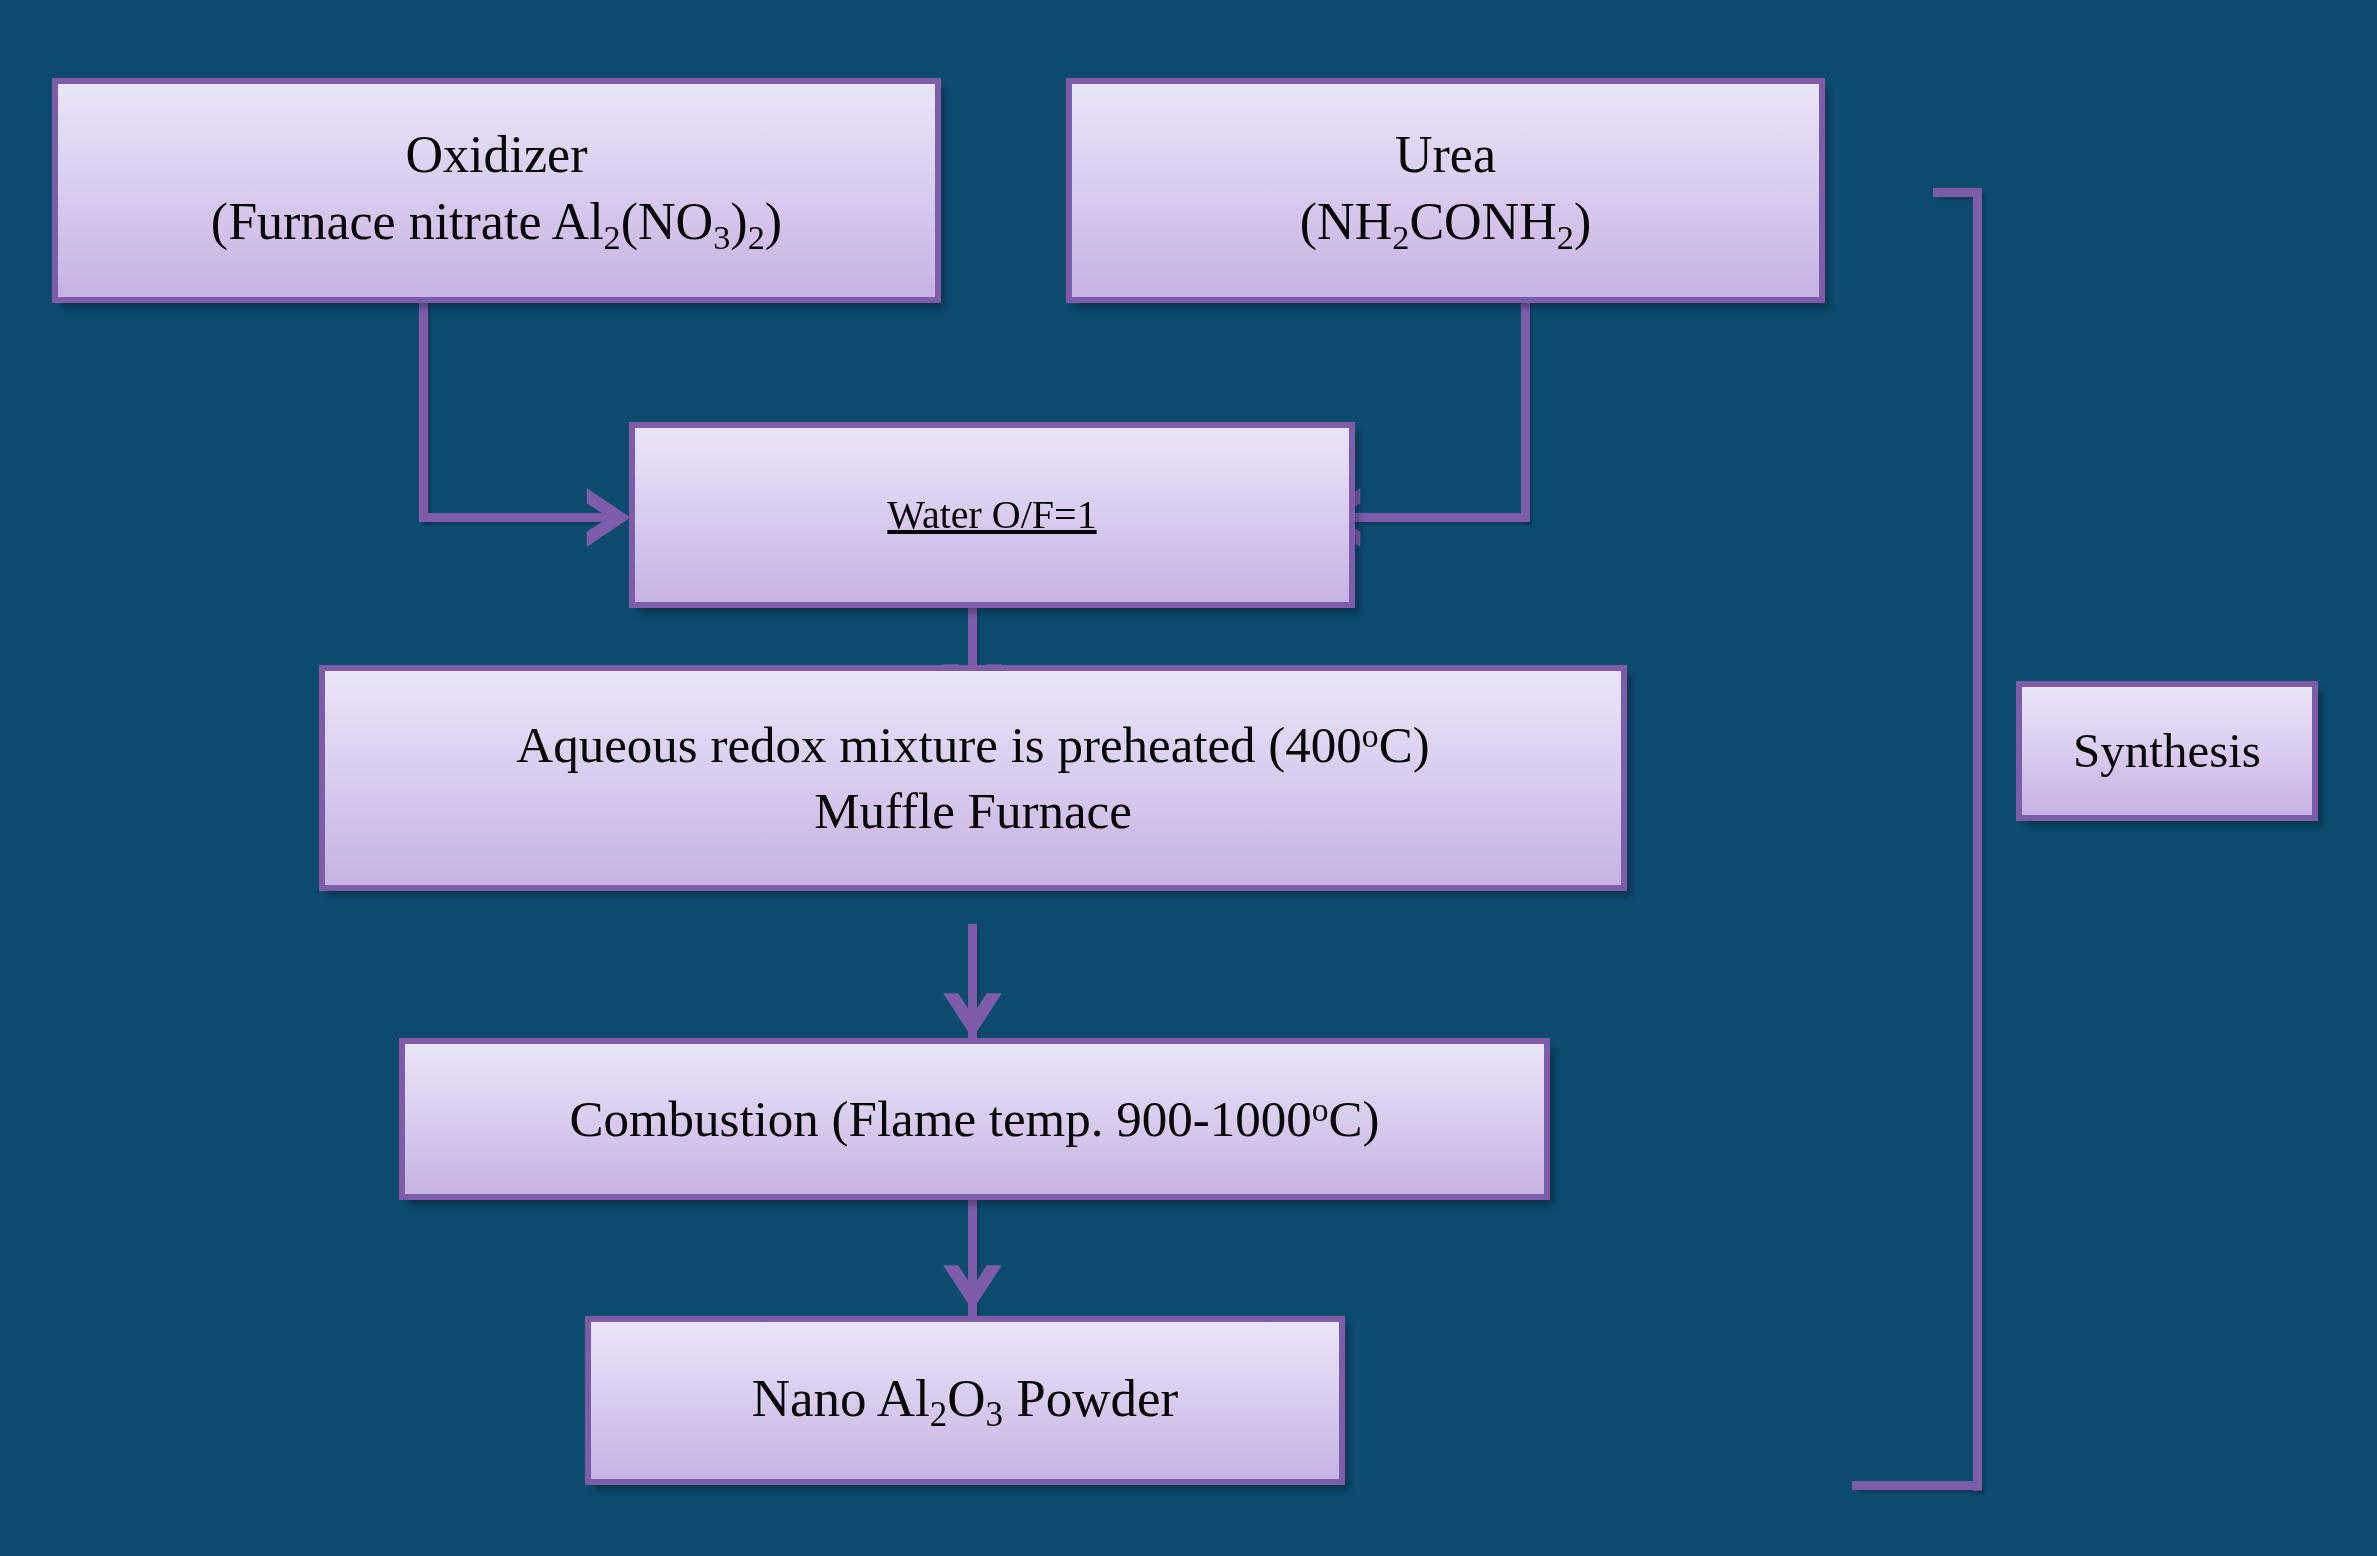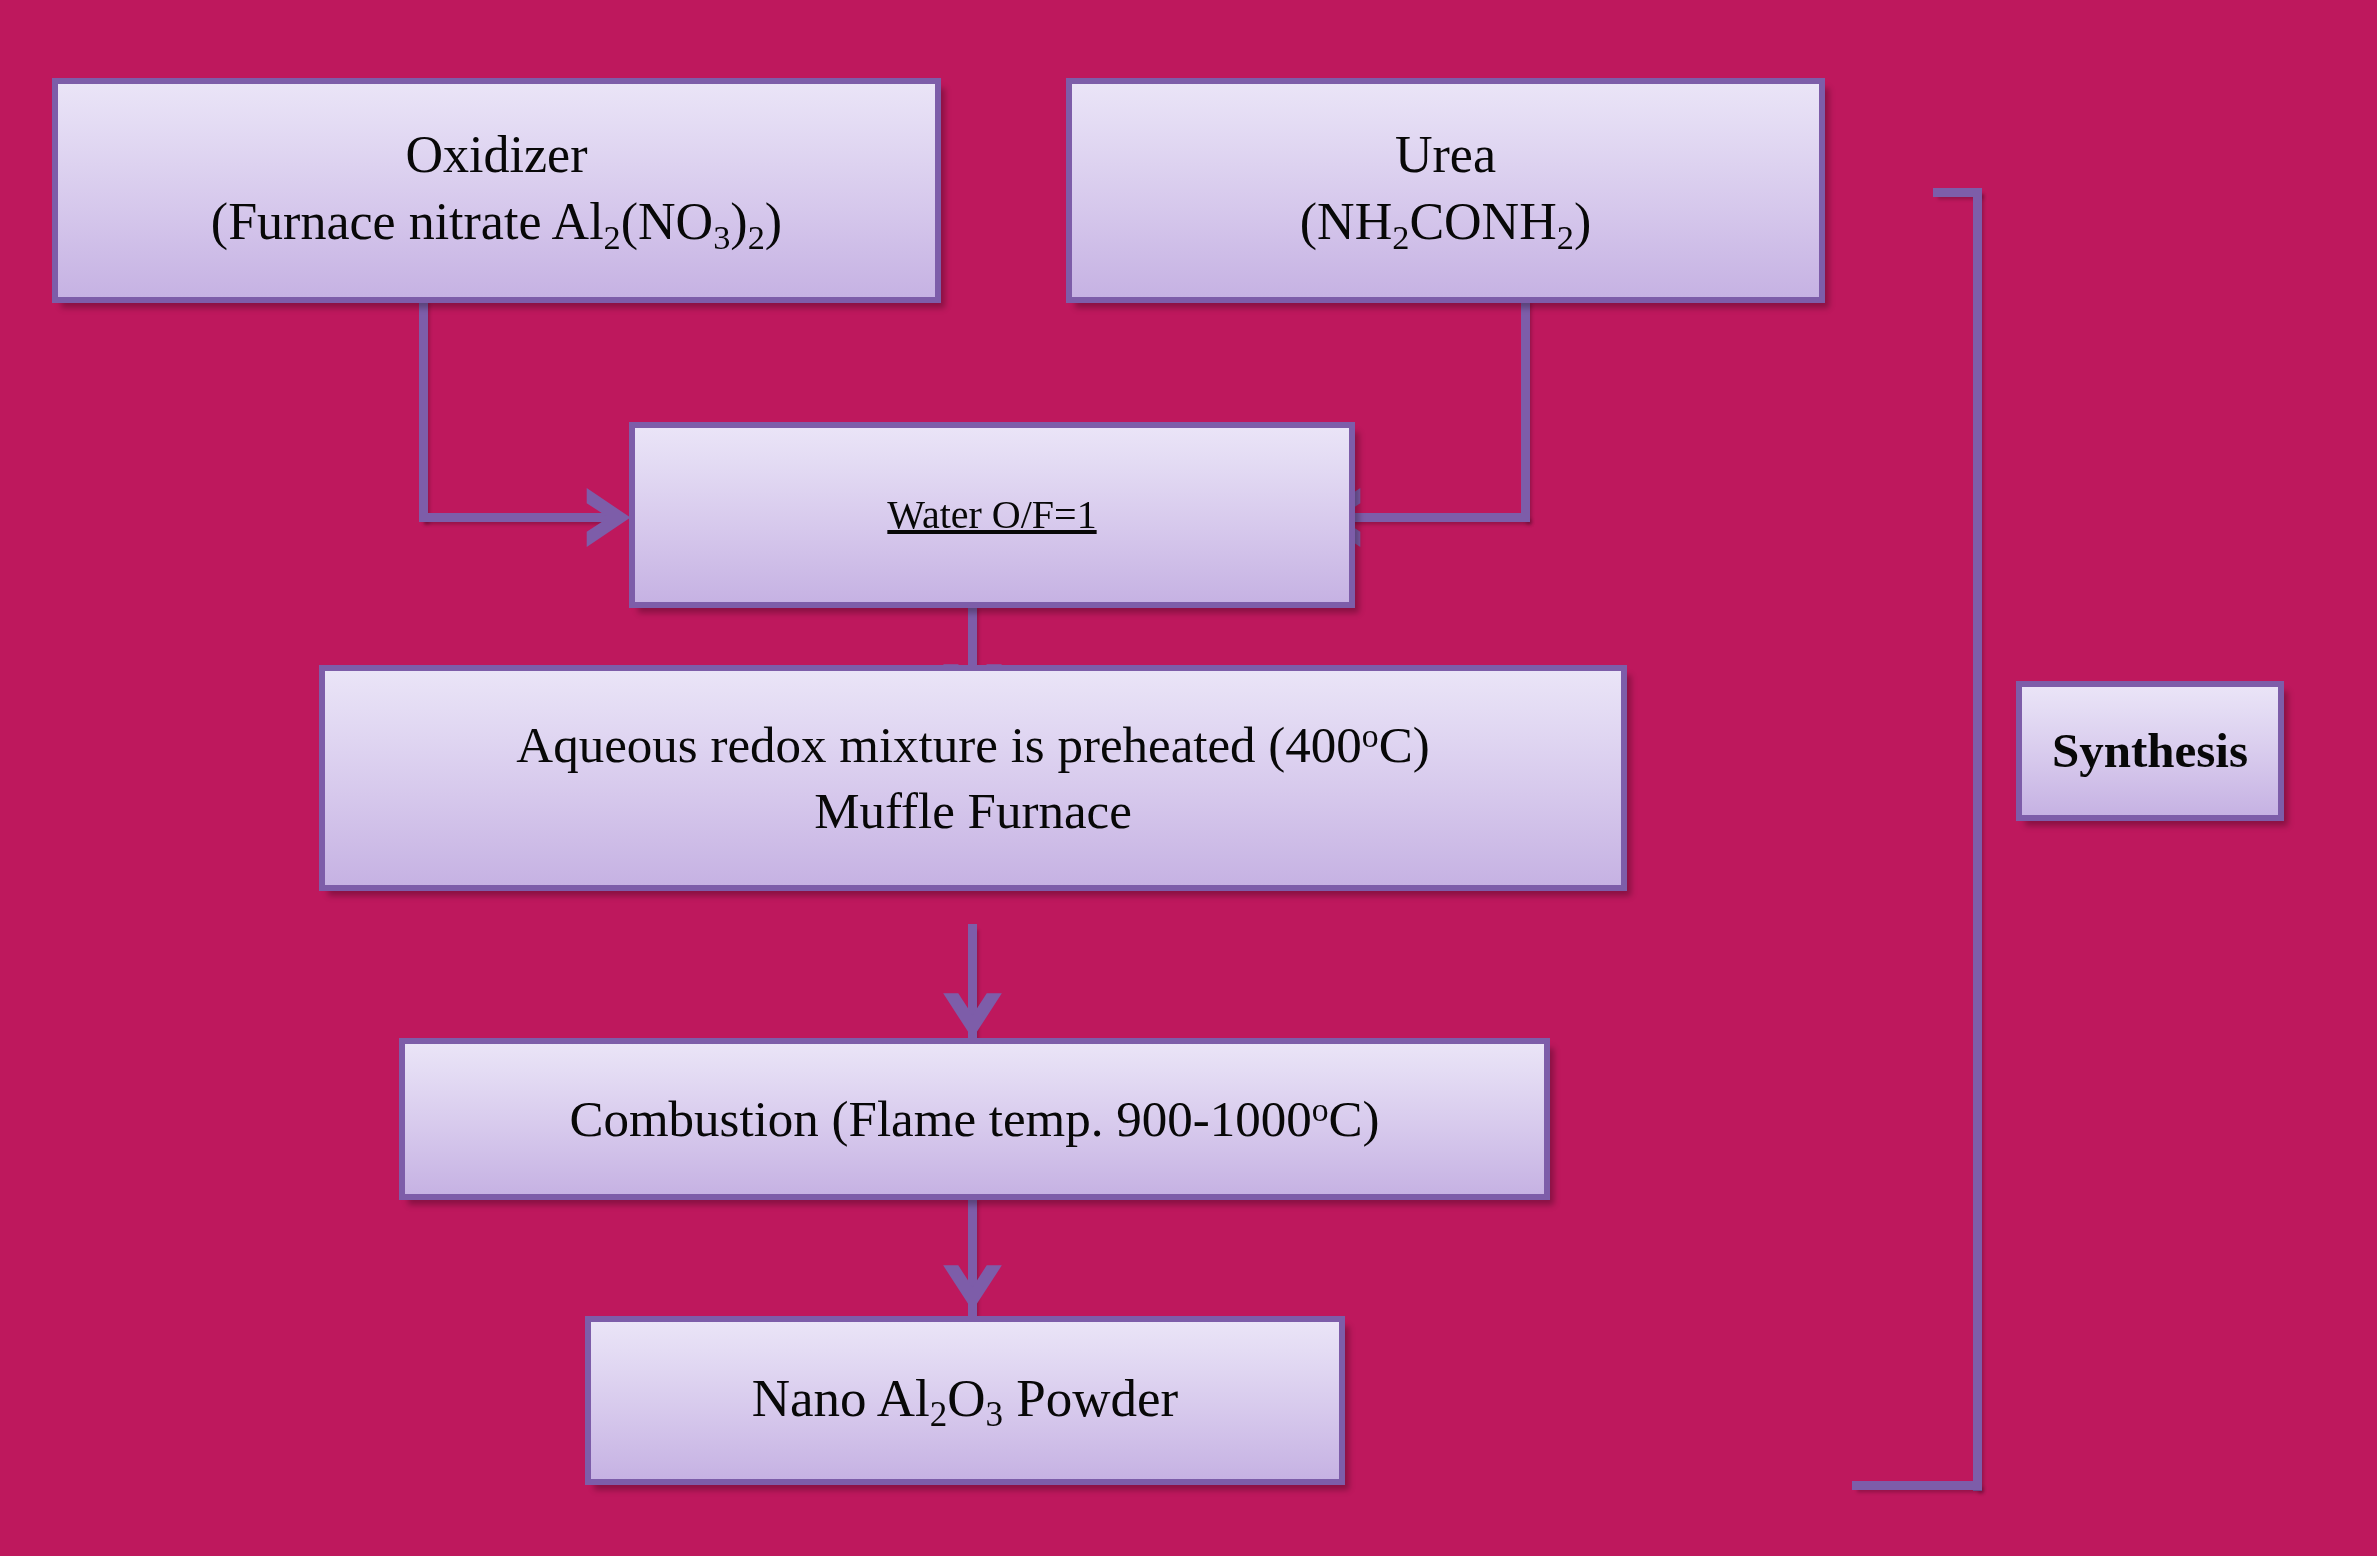--- a/index.html
+++ b/index.html
@@ -7,21 +7,21 @@
     padding: 0;
     background: #ffffff;
   }
   body {
     font-family: "Liberation Serif", "DejaVu Serif", serif;
   }
   #canvas {
     position: relative;
     width: 2377px;
     height: 1556px;
-    background: #be185d;
+    background: #0c4a6e;
     overflow: hidden;
   }
 
   
   .node {
     position: absolute;
     box-sizing: border-box;
     border: 6px solid #7d5da9;
     background: linear-gradient(to bottom, #eae4f7 0%, #e4dcf4 18%, #d6c8ec 58%, #c6b2e3 100%);
     box-shadow: 6px 7.6px 6px -2.5px rgba(0,0,0,0.28);
@@ -45,21 +45,21 @@
     letter-spacing: 0;
   }
 
   
   #node-oxidizer   { left: 52px;   top: 78px;   width: 889px; height: 225px; font-size: 52px; }
   #node-urea       { left: 1066px; top: 78px;   width: 759px; height: 225px; font-size: 52px; }
   #node-water      { left: 629px;  top: 422px;  width: 726px;  height: 186px; font-size: 40px; text-decoration: underline; }
   #node-preheat    { left: 319px;  top: 665px;  width: 1308px; height: 226px; font-size: 51px; }
   #node-combustion { left: 399px;  top: 1038px; width: 1151px; height: 162px; font-size: 51px; text-align: right; }
   #node-powder     { left: 585px;  top: 1316px; width: 760px;  height: 169px; font-size: 53px; }
-  #node-synthesis  { left: 2016px; top: 681px;  width: 268px;  height: 140px; font-size: 49px; font-weight: bold; }
+  #node-synthesis  { left: 2016px; top: 681px;  width: 302px;  height: 140px; font-size: 49px; }
 
   
   .conn {
     position: absolute;
     background: #7d5da9;
     box-shadow: 3.4px 4.2px 3.4px -1.7px rgba(0,0,0,0.22);
   }
   .conn.v { width: 9.3px; }
   .conn.h { height: 9.3px; }
 

